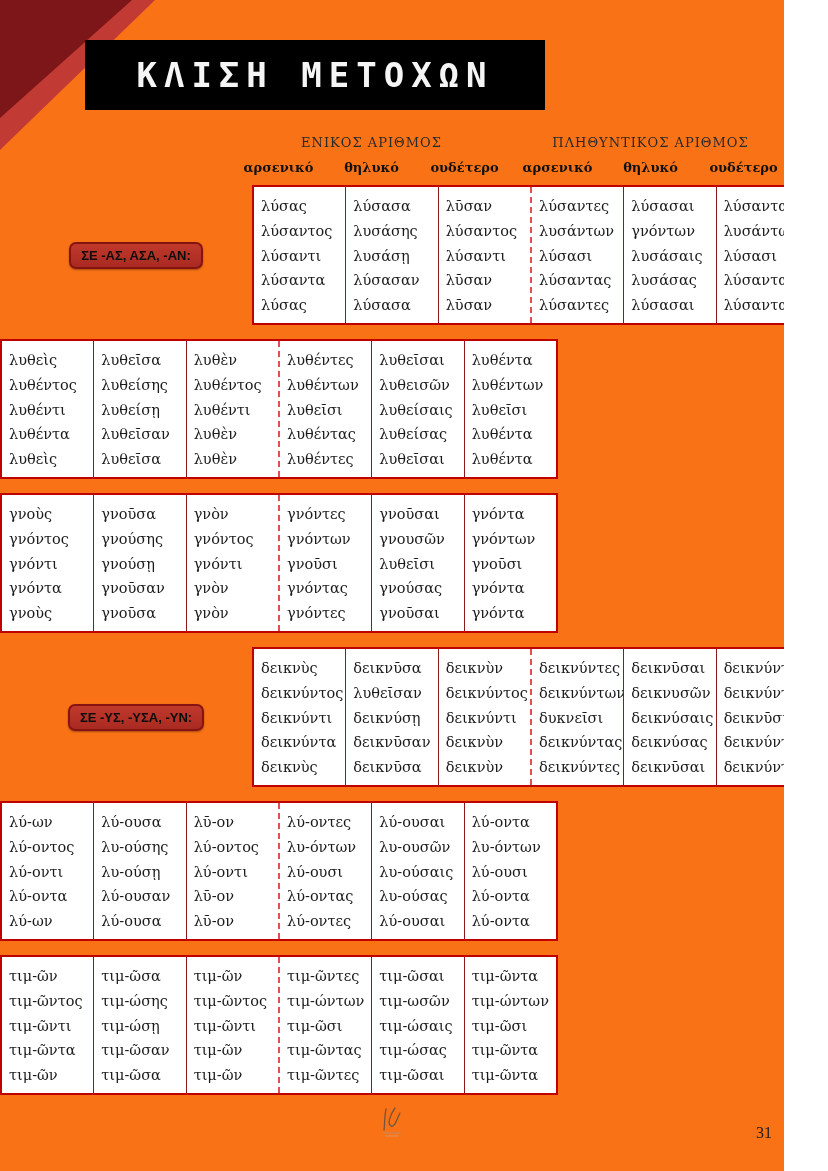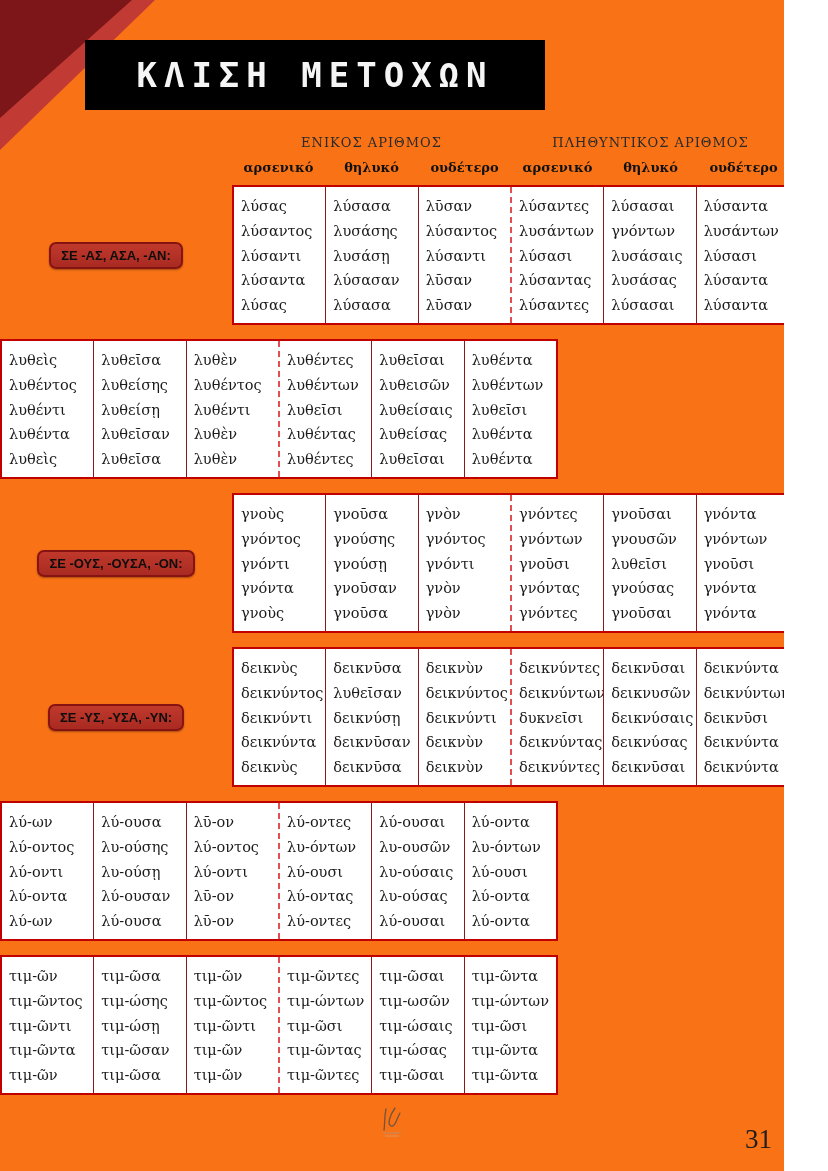--- a/index.html
+++ b/index.html
@@ -80,20 +80,21 @@
     display: flex;
     height: 140px;
     margin-bottom: 14px;
   }
   .gutter {
     width: 232px;
     flex: none;
     display: flex;
     align-items: center;
     justify-content: center;
+    margin-left: 20px;
   }
   .label-box {
     background: linear-gradient(180deg, var(--label-bg, #c0392b), #a92a22);
     border: 2px solid var(--label-border, #871212);
     border-radius: 7px;
     padding: 4px 10px;
     font-family: "Liberation Sans", sans-serif;
     font-weight: bold;
     font-size: 13px;
     color: #0d0d0d;
@@ -128,21 +129,21 @@
   .signature {
     position: absolute;
     left: 50%; top: 1106px;
     transform: translateX(-50%);
     opacity: 0.75;
   }
   .page-number {
     position: absolute;
     right: 12px; top: 1124px;
     font-family: "Liberation Serif", serif;
-    font-size: 27px;
+    font-size: 16px;
     color: #1d1d1d;
     margin-left: 44px;
   }
 </style>
 </head>
 <body>
 
 <div class="page">
 
   <div class="corner-light"></div>
@@ -256,23 +257,20 @@
           <div class="decl-col col-5">
             <div class="decl-cell">λυθέντα</div>
             <div class="decl-cell">λυθέντων</div>
             <div class="decl-cell">λυθεῖσι</div>
             <div class="decl-cell">λυθέντα</div>
             <div class="decl-cell">λυθέντα</div>
           </div>
         </div>
       </div>
       <div class="section-row">
-        <div class="gutter">
-          <div class="label-box">ΣΕ -ΟΥΣ, -ΟΥΣΑ, -ΟΝ:</div>
-        </div>
         <div class="decl-table">
           <div class="decl-col col-0">
             <div class="decl-cell">γνοὺς</div>
             <div class="decl-cell">γνόντος</div>
             <div class="decl-cell">γνόντι</div>
             <div class="decl-cell">γνόντα</div>
             <div class="decl-cell">γνοὺς</div>
           </div>
           <div class="decl-col col-1">
             <div class="decl-cell">γνοῦσα</div>

